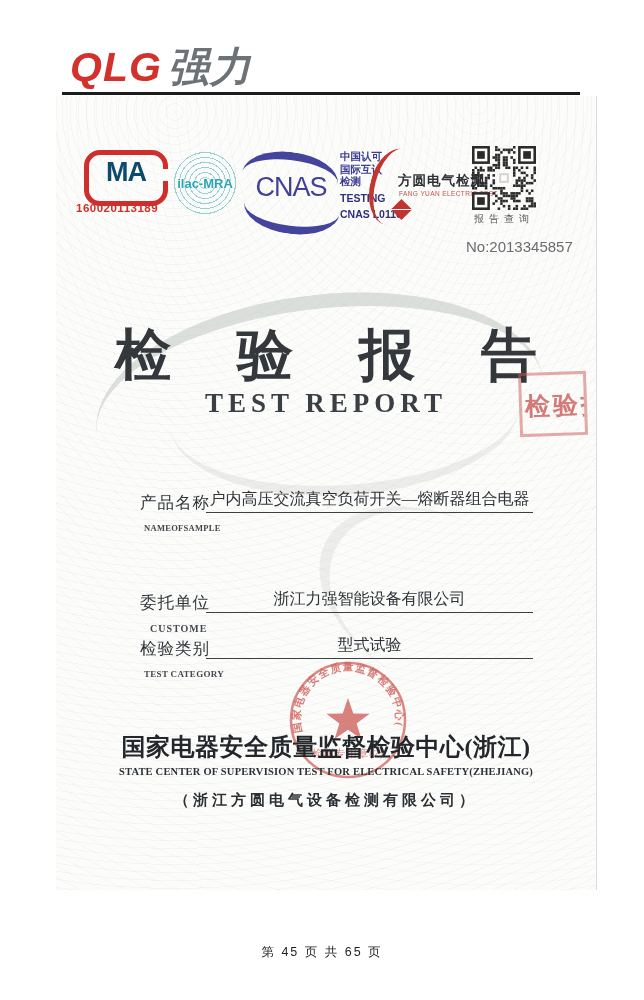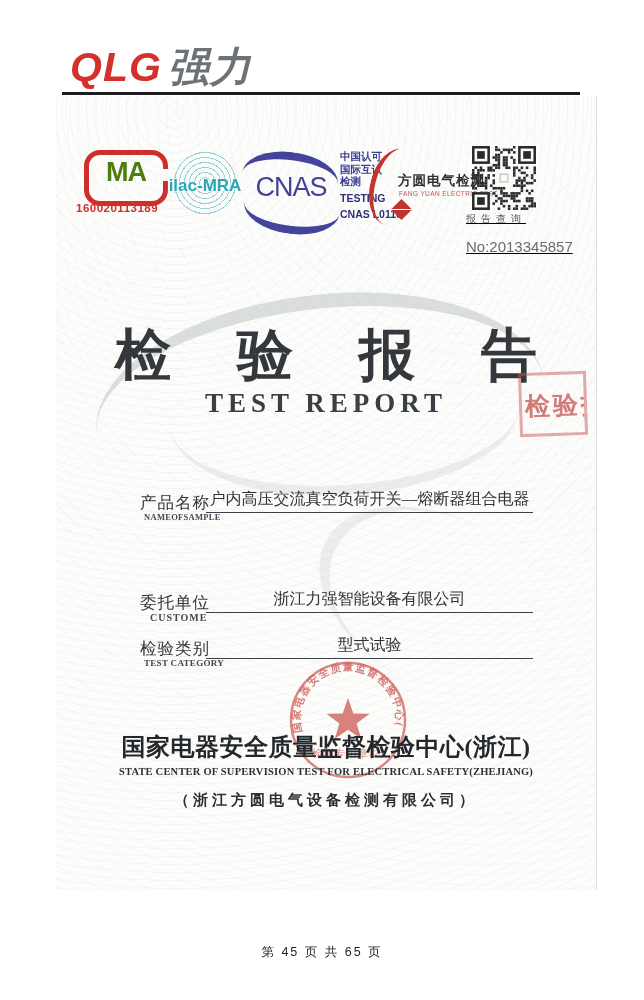--- a/index.html
+++ b/index.html
@@ -23,29 +23,29 @@
   
   .wm{position:absolute;border-radius:50%;pointer-events:none;}
   .wm1{left:95px;top:295px;width:450px;height:210px;border-top:14px solid rgba(188,195,192,.30);transform:rotate(-7deg);}
   .wm2{left:170px;top:335px;width:350px;height:150px;border-bottom:10px solid rgba(188,195,192,.26);transform:rotate(-4deg);}
   .wm3{left:310px;top:520px;width:260px;height:170px;border-left:12px solid rgba(196,202,199,.28);transform:rotate(28deg);}
 
   
   .cma-box{position:absolute;left:84px;top:150px;width:74px;height:46px;border:5px solid #cf2f2c;border-radius:16px;}
   .cma-notch{position:absolute;right:-6px;top:14px;width:8px;height:12px;background:#fcfcfa;}
   .cma-ma{position:absolute;left:0;top:2px;width:100%;text-align:center;
-          font-family:"Liberation Sans",sans-serif;font-weight:900;font-size:27px;color:#4d7c0f;letter-spacing:-1px;}
+          font-family:"Liberation Sans",sans-serif;font-weight:900;font-size:27px;color:#0c4a6e;letter-spacing:-1px;}
   .cma-num{position:absolute;left:76px;top:202px;width:110px;font-family:"Liberation Sans",sans-serif;
            font-weight:700;font-size:11.5px;color:#cf302c;letter-spacing:.5px;}
 
   .ilac{position:absolute;left:172px;top:150px;width:66px;height:78px;}
   .ilac-rings{position:absolute;left:0;top:0;width:66px;height:66px;border-radius:50%;
       background:repeating-radial-gradient(circle at 50% 50%, rgba(64,174,184,.55) 0 1px, transparent 1px 5px);}
   .ilac-label{position:absolute;left:-6px;top:26px;width:78px;text-align:center;
-      font-family:"Liberation Sans",sans-serif;font-weight:700;font-size:17px;color:#2ba6b4;
+      font-family:"Liberation Sans",sans-serif;font-weight:700;font-size:13px;color:#2ba6b4;
       text-shadow:0 0 3px #fff,0 0 3px #fff;}
 
   .cnas{position:absolute;left:244px;top:160px;width:94px;height:58px;}
   .cnas-word{position:absolute;left:0;top:12px;width:100%;text-align:center;
       font-family:"Liberation Sans",sans-serif;font-weight:400;font-size:27px;color:#41419a;letter-spacing:-1px;}
   .cnas-arct{position:absolute;left:-2px;top:-8px;width:96px;height:44px;border-radius:50%;
       border-top:8px solid #44449c;transform:rotate(7deg);}
   .cnas-arcb{position:absolute;left:0px;top:22px;width:96px;height:44px;border-radius:50%;
       border-bottom:8px solid #44449c;transform:rotate(7deg);}
   .cnas-side{position:absolute;left:340px;top:150px;width:80px;font-family:"Liberation Sans",sans-serif;}
@@ -54,21 +54,21 @@
 
   .fy{position:absolute;left:366px;top:146px;width:120px;height:86px;}
   .fy-arc{position:absolute;left:4px;top:2px;width:44px;height:78px;border-radius:50%;
       border-left:5px solid #c2362f;transform:rotate(14deg);}
   .fy-label{position:absolute;left:32px;top:26px;width:90px;font-size:13.5px;font-weight:700;color:#2e3237;letter-spacing:1px;white-space:nowrap;}
   .fy-sub{position:absolute;left:33px;top:44px;width:92px;font-family:"Liberation Sans",sans-serif;
       font-size:6.5px;color:#c4534e;letter-spacing:.4px;white-space:nowrap;}
   .fy-diamond{position:absolute;left:28px;top:56px;width:15px;height:15px;background:#bf3430;transform:rotate(45deg);
       background-image:linear-gradient(135deg, transparent 46%, #fcfcfa 46% 54%, transparent 54%);}
 
-  .qr-wrap{position:absolute;left:466px;top:146px;width:76px;text-align:left;text-decoration:underline;}
+  .qr-wrap{position:absolute;left:466px;top:146px;width:76px;text-align:center;}
   .qr-wrap svg{width:64px;height:64px;display:block;margin:0 auto;}
   .qr-cap{margin-top:2px;font-size:10px;color:#55585c;letter-spacing:5px;white-space:nowrap;}
   .qr-no{font-family:"Liberation Sans",sans-serif;font-size:15px;color:#6a6d70;margin-top:12px;}
 
   
   .title-cn{position:absolute;left:56px;top:318px;width:540px;text-align:center;
       font-size:56px;font-weight:700;color:#34383d;letter-spacing:26px;padding-left:26px;box-sizing:border-box;white-space:nowrap;}
   .title-en{position:absolute;left:56px;top:388px;width:540px;text-align:center;
       font-size:27px;font-weight:700;color:#3a3f45;letter-spacing:5px;}
 
@@ -76,21 +76,21 @@
   .side-stamp{position:absolute;left:519px;top:372px;width:62px;height:58px;
       border:3px solid rgba(201,88,84,.5);transform:rotate(-2deg);overflow:hidden;}
   .side-stamp span{position:absolute;left:3px;top:14px;font-size:25px;font-weight:700;
       color:rgba(198,80,76,.75);letter-spacing:3px;white-space:nowrap;}
 
   
   .frow{position:absolute;left:140px;width:393px;height:44px;}
   .flabel{position:absolute;left:0;top:0;font-size:16.5px;color:#30353b;letter-spacing:1px;white-space:nowrap;}
   .fline{position:absolute;left:66px;top:-3px;width:327px;border-bottom:1.5px solid #3b4046;
       text-align:center;font-size:16px;color:#2e3339;padding-bottom:2px;white-space:nowrap;}
-  .fsub{position:absolute;left:4px;top:20px;font-size:9px;font-weight:700;color:#43484e;letter-spacing:.3px;}
+  .fsub{position:absolute;left:4px;top:31px;font-size:9px;font-weight:700;color:#43484e;letter-spacing:.3px;}
 
   
   .stamp-svg{position:absolute;left:286px;top:658px;width:124px;height:124px;opacity:.85;}
   .issuer-cn{position:absolute;left:56px;top:731px;width:540px;text-align:center;
       font-size:24px;font-weight:700;color:#23272b;letter-spacing:.5px;white-space:nowrap;}
   .issuer-en{position:absolute;left:56px;top:766px;width:540px;text-align:center;
       font-size:10.5px;font-weight:800;color:#2b3035;letter-spacing:.2px;white-space:nowrap;}
   .issuer-co{position:absolute;left:56px;top:791px;width:540px;text-align:center;
       font-size:15px;font-weight:700;color:#2b3034;letter-spacing:4px;white-space:nowrap;}
 

